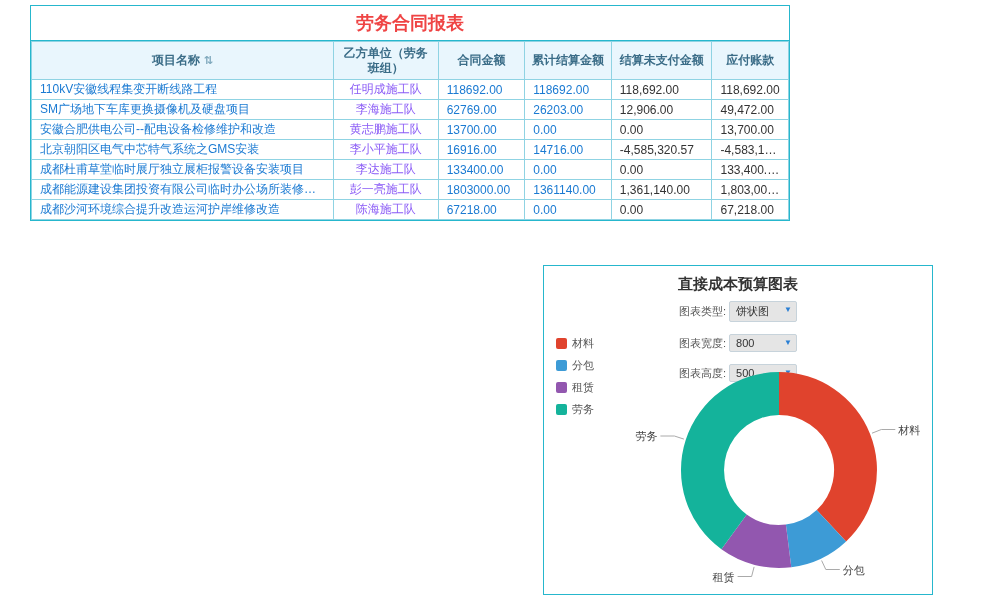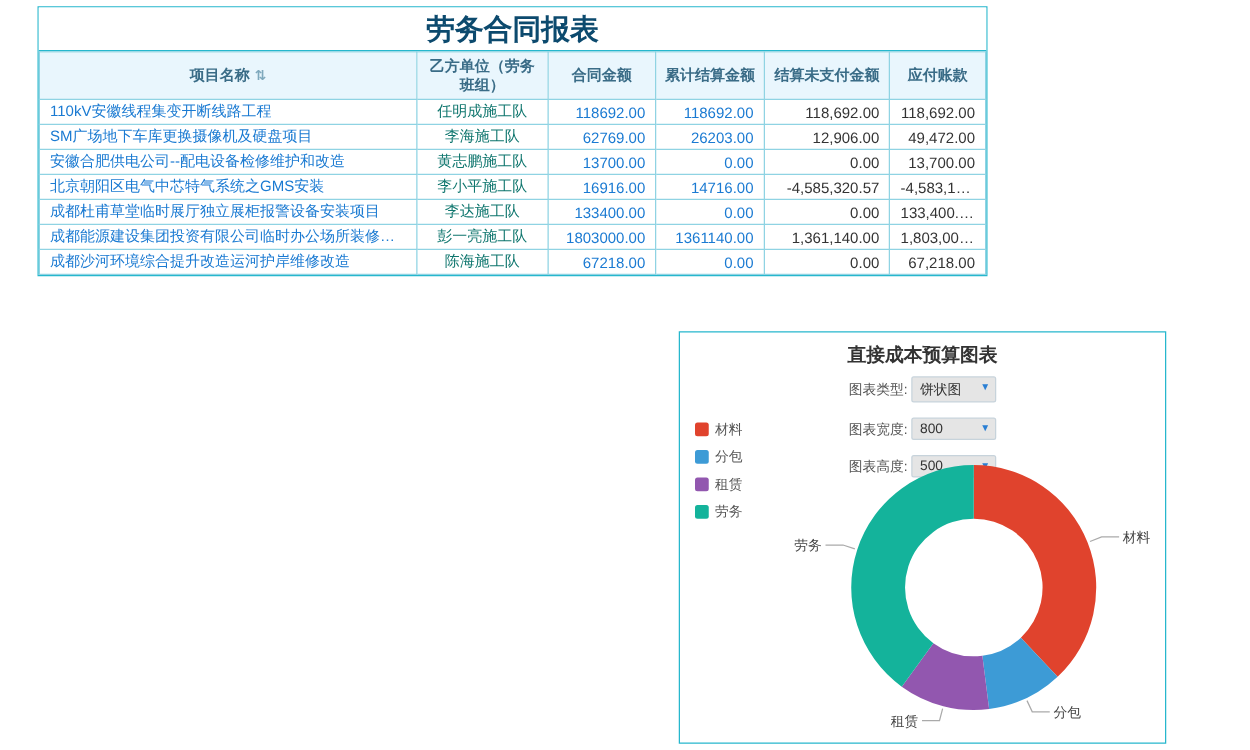--- a/index.html
+++ b/index.html
@@ -8,34 +8,34 @@
     font-family:"Liberation Sans","DejaVu Sans",sans-serif;
     overflow:hidden;
   }
   
   .table-wrap{
     position:absolute;left:30px;top:5px;width:760px;
     border:1px solid #26b7cd;background:#fff;box-sizing:border-box;
   }
   .table-title{
     height:34px;line-height:34px;text-align:center;
-    font-size:23px;font-weight:bold;color:#0c4a6e;
+    font-size:18px;font-weight:bold;color:#ef4444;
     border-bottom:1px solid #26b7cd;background:#fff;
   }
   table{border-collapse:collapse;width:100%;table-layout:fixed;font-size:12px;}
   th,td{border:1px solid #8fd3e3;box-sizing:border-box;overflow:hidden;white-space:nowrap;text-overflow:ellipsis;}
   thead th{
     background:#e9f6fd;color:#3a6c87;font-weight:bold;
     height:38px;text-align:center;vertical-align:middle;
     white-space:normal;line-height:1.25;padding:2px 4px;font-size:12px;
   }
   td{height:20px;padding:0 8px;color:#333;background:#fff;}
   td.c-proj{text-align:left;color:#1a7ad2;cursor:pointer;}
-  td.c-team{text-align:center;color:#0f766e;cursor:pointer;}
-  td.c-num{text-align:right;}
+  td.c-team{text-align:center;color:#8b5cf6;cursor:pointer;}
+  td.c-num{text-align:left;}
   td.blue{color:#1a7ad2;}
   .sort{color:#7fa9bd;font-size:11px;margin-left:4px;cursor:pointer;}
   
   .chart-panel{
     position:absolute;left:543px;top:265px;width:390px;height:330px;
     border:1px solid #26b7cd;background:#fff;box-sizing:border-box;
   }
   .chart-title{
     text-align:center;font-size:15px;font-weight:bold;color:#333;
     padding:9px 0 7px 0;

